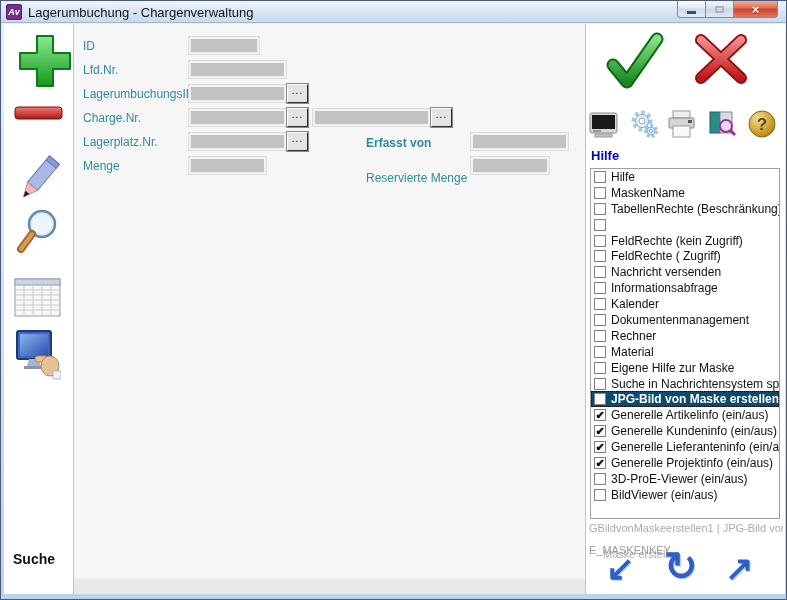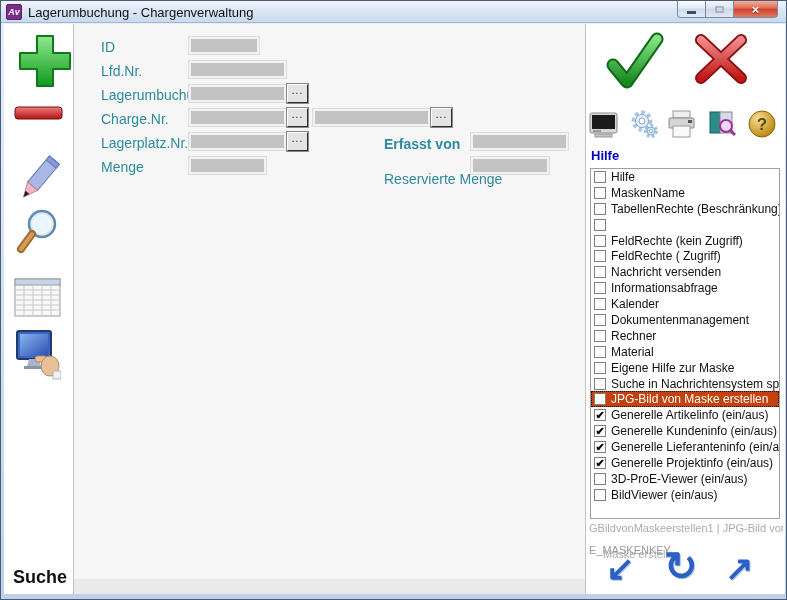--- a/index.html
+++ b/index.html
@@ -21,34 +21,34 @@
   .glyph-min{width:9px;height:3px;background:#3c4c68;margin-top:6px;}
   .glyph-max{width:9px;height:7px;border:2px solid #aab4c4;}
   .glyph-close{color:#fff;font-weight:bold;font-size:13px;text-shadow:0 1px 1px #7a2012;line-height:15px;}
   
   .client-bg{position:absolute;left:3px;top:23px;width:781px;height:570px;background:#f6f6f6;}
   .bottom-strip{position:absolute;left:73px;top:578px;width:511px;height:15px;background:#e9e9e9;}
   .sidebar-bg{position:absolute;left:3px;top:23px;width:70px;height:570px;background:#ffffff;border-right:1px solid #c3c3c3;}
   .rightpanel-bg{position:absolute;left:584px;top:23px;width:200px;height:570px;background:#ffffff;border-left:1px solid #c3c3c3;}
   
   .side-ic{position:absolute;cursor:pointer;background:none;border:none;padding:0;}
-  .suche{position:absolute;left:12px;top:566px;font-size:18px;font-weight:bold;color:#111;}
-  
-  .frm-label{position:absolute;font-size:14px;color:#2e8b9d;margin-left:18px;}
+  .suche{position:absolute;left:12px;top:550px;font-size:14px;font-weight:bold;color:#111;}
+  
+  .frm-label{position:absolute;font-size:12px;color:#2e8b9d;}
   .frm-input{position:absolute;height:17px;background:#c3c3c3;border:2px solid #f2f2f2;box-shadow:0 0 0 1px #dcdcdc;}
   .browse{position:absolute;width:21px;height:19px;font-size:10px;line-height:8px;letter-spacing:1px;
     background:#e4e4e4;border:1px solid;border-color:#fbfbfb #2e2e2e #2e2e2e #fbfbfb;box-shadow:0 0 0 1px #8a8a8a;
     color:#111;cursor:pointer;padding:0 0 6px 0;}
   
   .rp-btn{position:absolute;background:none;border:none;padding:0;cursor:pointer;}
   .hilfe{position:absolute;left:590px;top:147px;font-size:13px;font-weight:bold;color:#0000cc;}
   .listbox{position:absolute;left:589px;top:167px;width:190px;height:351px;background:#fff;
     border:1px solid #a0a0a0;overflow:hidden;}
   .chk-row{display:flex;align-items:center;height:15.9px;white-space:nowrap;overflow:hidden;cursor:default;}
-  .chk-row.selected{background:#c2410c;outline:1px dotted #000;outline-offset:-1px;}
+  .chk-row.selected{background:#0c4a6e;outline:1px dotted #000;outline-offset:-1px;font-weight:bold;}
   .chk-row.selected .chk-label{color:#fff;}
   .chk-box{flex:0 0 12px;width:12px;height:12px;margin:0 5px 0 3px;background:#fff;border:1px solid #808080;
     font-size:11px;line-height:10px;text-align:center;color:#000;font-weight:bold;}
   .chk-label{font-size:12px;color:#111;}
   .footer-txt{position:absolute;left:588px;width:194px;font-size:11px;color:#ababab;white-space:nowrap;overflow:hidden;}
   .arrow-glyph{position:absolute;font-family:"DejaVu Sans",sans-serif;color:#2e5fc4;font-weight:bold;
     text-shadow:1px 1px 0 #a8c8ee;cursor:pointer;background:none;border:none;padding:0;}
 </style>
 </head>
 <body>

